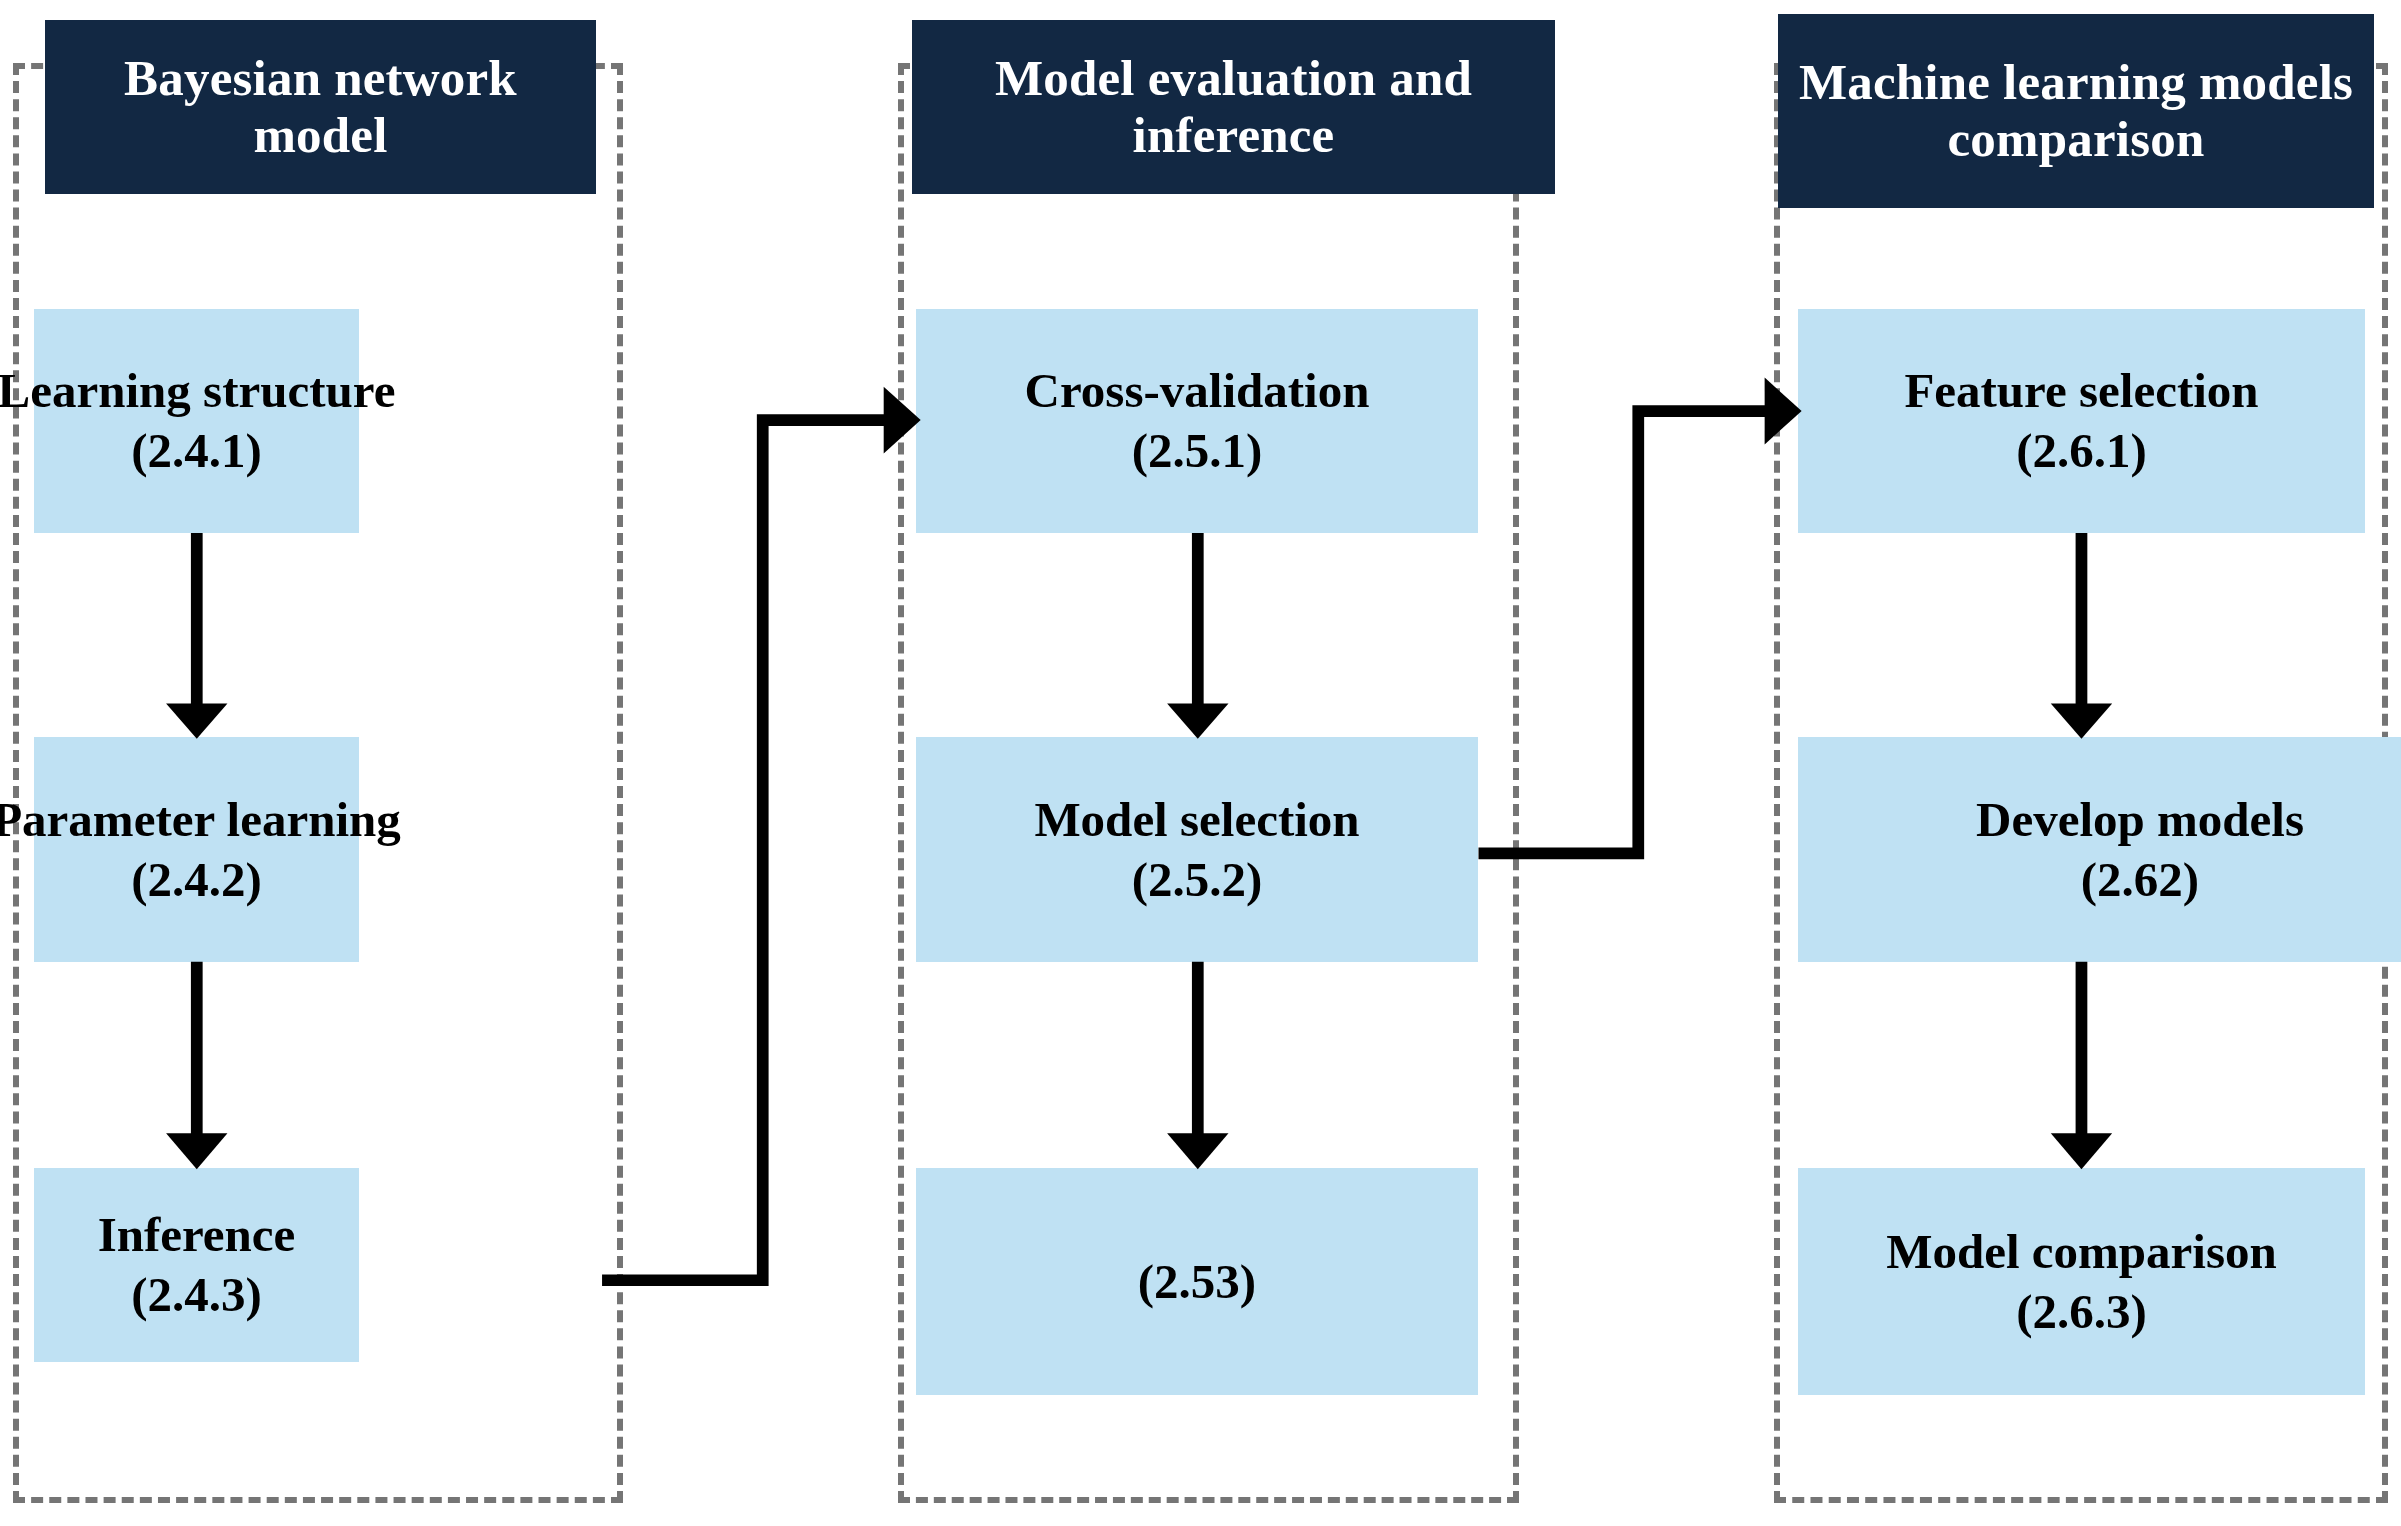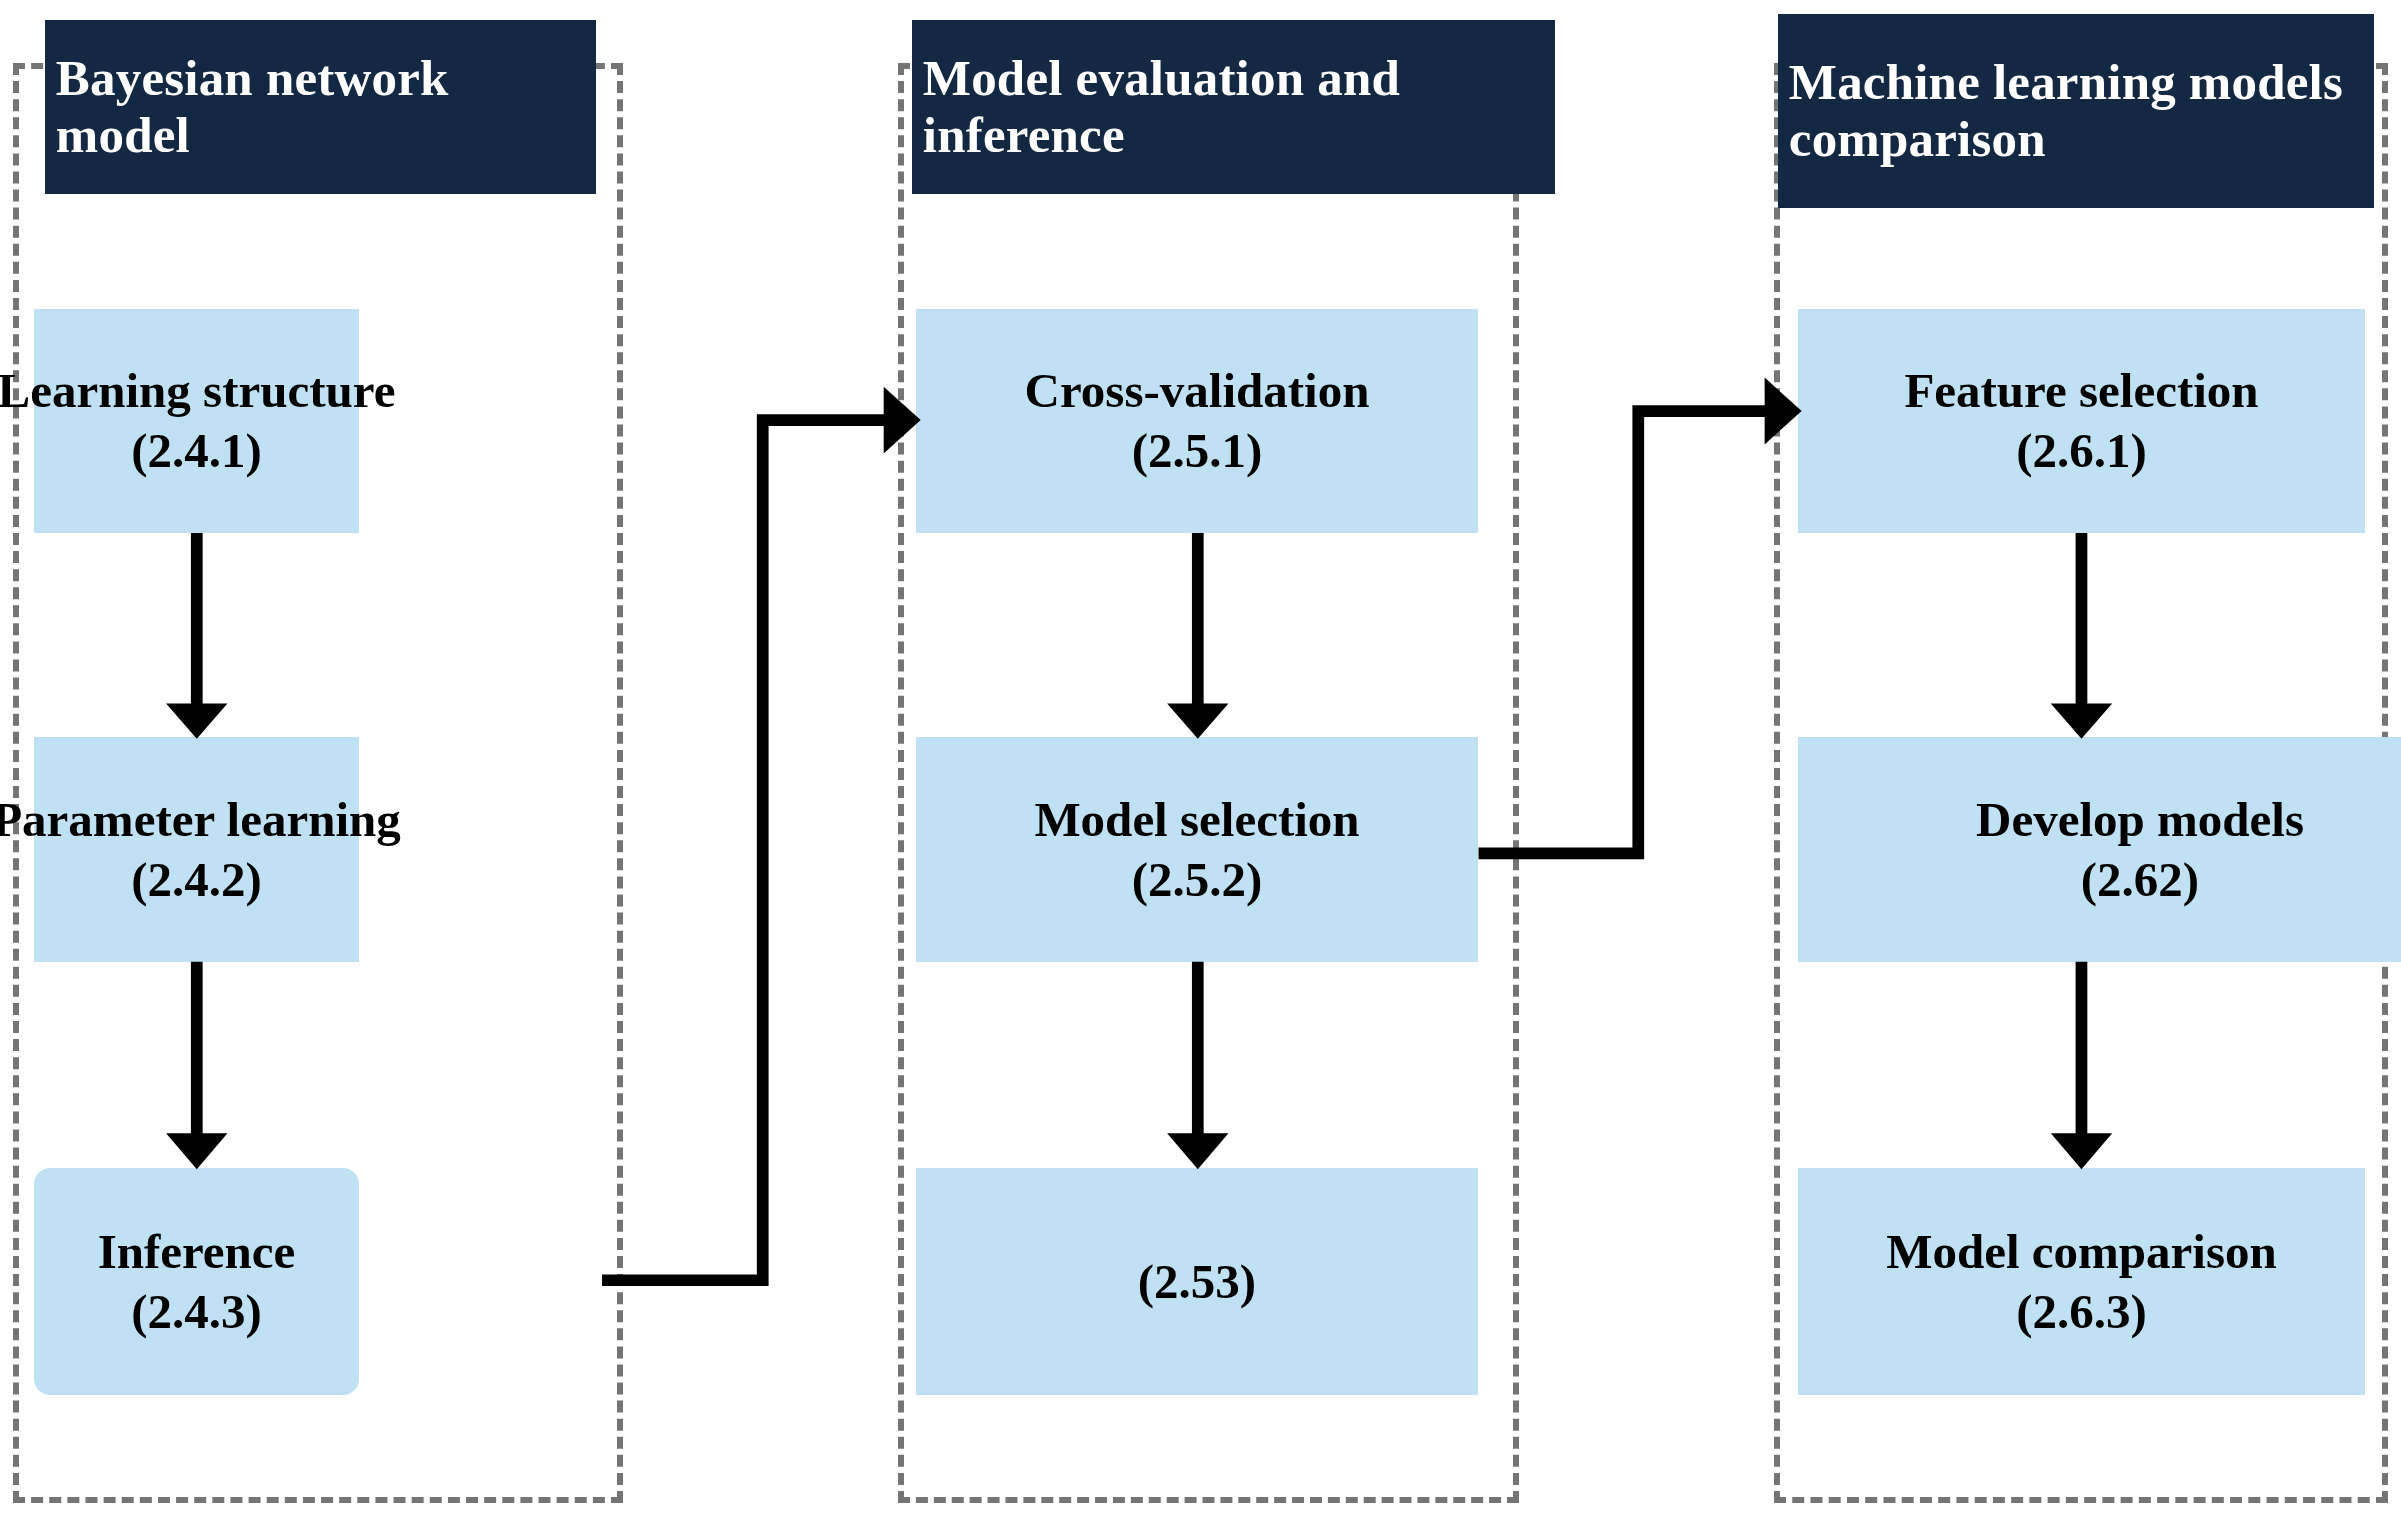--- a/index.html
+++ b/index.html
@@ -27,20 +27,21 @@
 
   
   .header-plate {
     position: absolute;
     box-sizing: border-box;
     background: #122843;
     color: #ffffff;
     display: flex;
     align-items: center;
     justify-content: center;
+    text-align: center;
     font-weight: bold;
     font-size: 51px;
     line-height: 1.12;
     letter-spacing: 0.2px;
     padding: 3.6px 10.8px;
   }
 
   
   .step-box {
     position: absolute;
@@ -84,21 +85,21 @@
   <div class="step-box" style="left:34px; top:309px; width:325px; height:224px;">
     <span class="step-label">Learning structure</span>
     <span class="step-ref">(2.4.1)</span>
   </div>
 
   <div class="step-box" style="left:34px; top:737px; width:325px; height:225px;">
     <span class="step-label">Parameter learning</span>
     <span class="step-ref">(2.4.2)</span>
   </div>
 
-  <div class="step-box" style="left:34px; top:1168px; width:325px; height:227px;border-radius:16px;">
+  <div class="step-box" style="left:34px; top:1168px; width:325px; height:194px;">
     <span class="step-label">Inference</span>
     <span class="step-ref">(2.4.3)</span>
   </div>
 
   <div class="group-box" style="left:898px; top:63px; width:621px; height:1440px;"></div>
 
   <div class="header-plate" style="left:912px; top:20px; width:643px; height:174px;">
     <span>Model evaluation and inference</span>
   </div>
 

